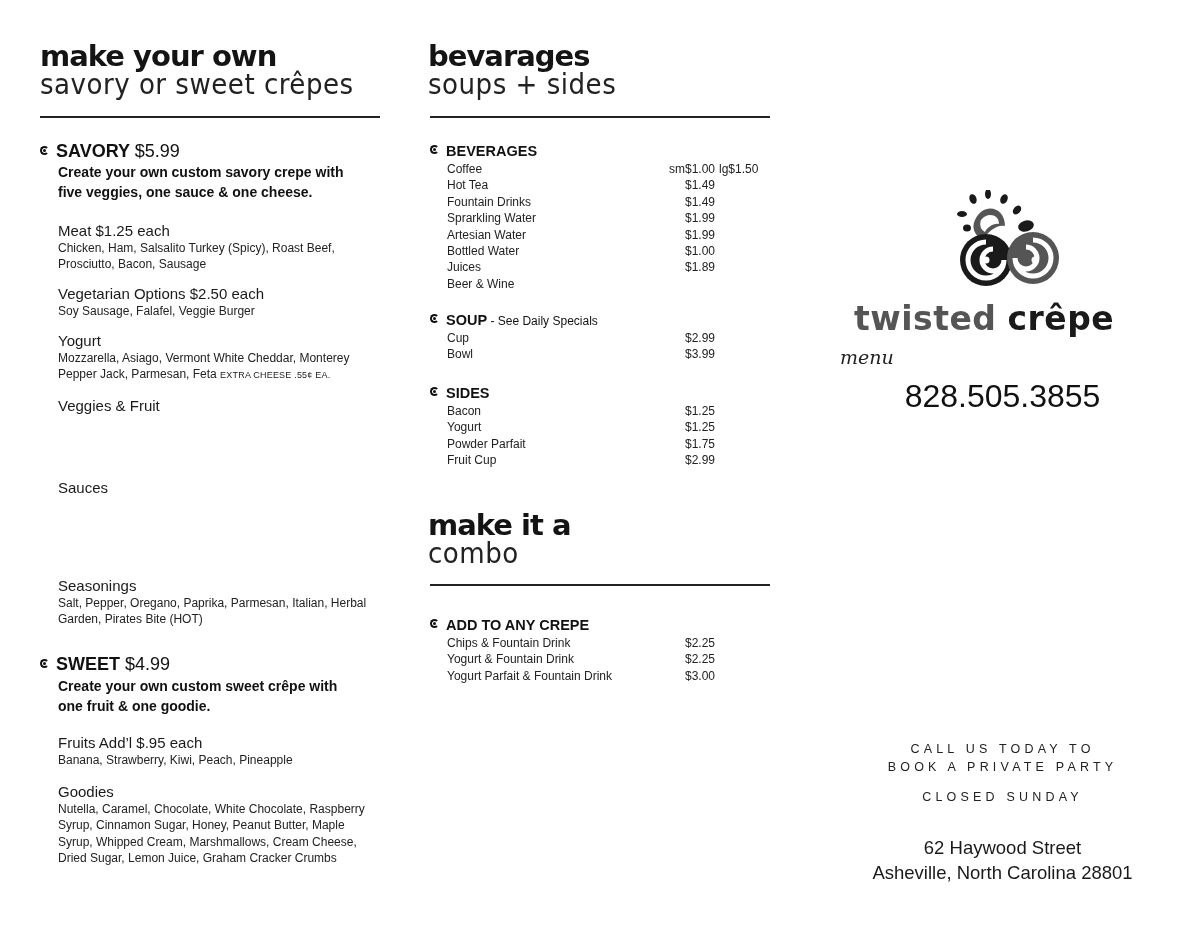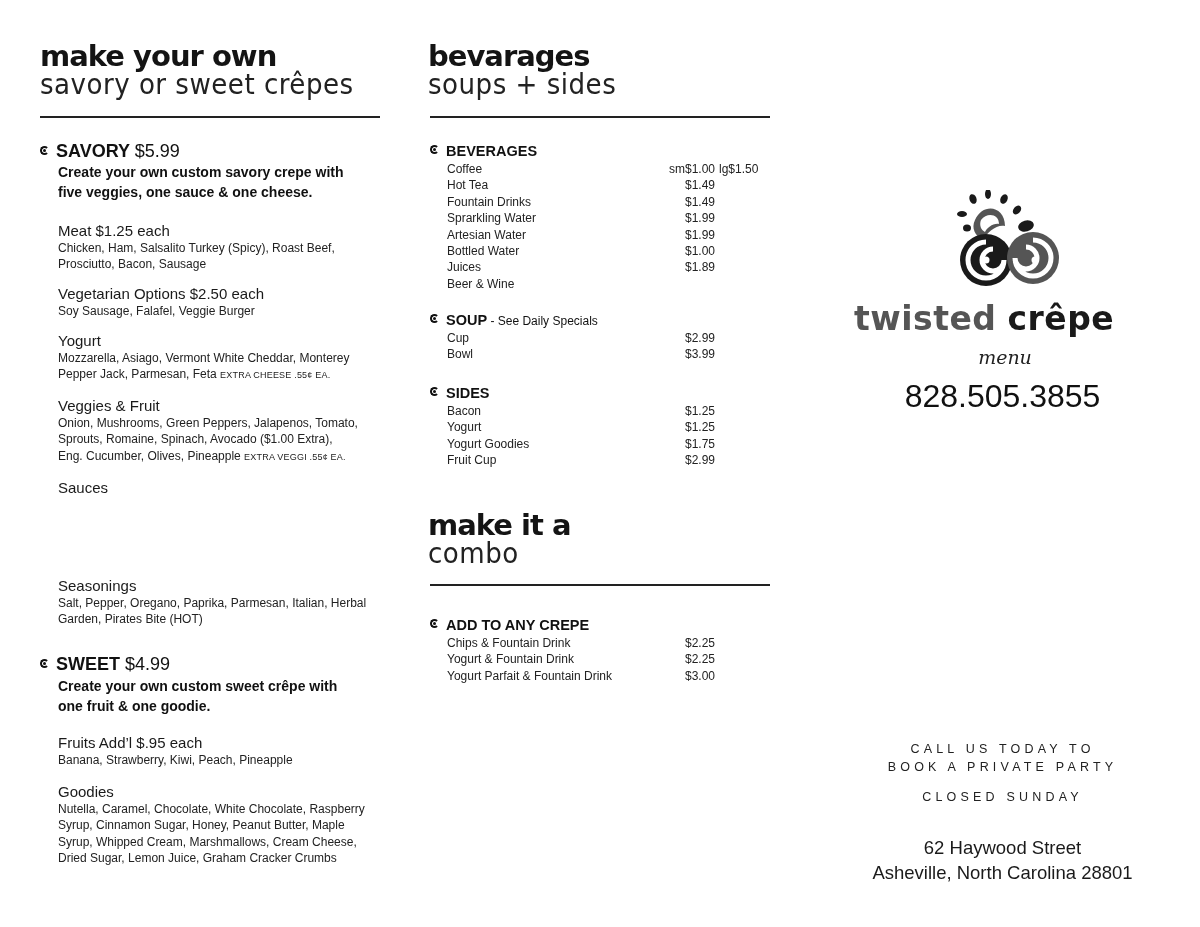--- a/index.html
+++ b/index.html
@@ -32,21 +32,21 @@
   .bev-list { position: absolute; left: 19px; width: 330px; }
   .bev-row { position: relative; height: 16.4px; font-size: 12px; line-height: 16.4px; color: #222; }
   .bev-row .name { position: absolute; left: 0; }
   .bev-row .p1 { position: absolute; right: 62px; text-align: right; }
   .bev-row .p2 { position: absolute; left: 272px; }
 
   .logo { position: absolute; left: 113px; top: 190px; width: 110px; height: 100px; }
   .brand { position: absolute; left: 14px; top: 302px; white-space: nowrap; font-family: "DejaVu Sans", sans-serif; font-size: 33px; letter-spacing: 0.5px; line-height: 1; }
   .brand .w1 { color: #555; font-weight: bold; }
   .brand .w2 { color: #1a1a1a; font-weight: bold; }
-  .menu-word { position: absolute; left: 0; width: 330px; top: 346px; text-align: center; font-family: "DejaVu Serif", serif; font-style: italic; font-size: 19px; color: #222; }
+  .menu-word { position: absolute; left: 0; width: 330px; top: 346px; text-align: left; font-family: "DejaVu Serif", serif; font-style: italic; font-size: 19px; color: #222; }
   .phone { position: absolute; left: 0; width: 325px; top: 378px; text-align: center; font-size: 32px; color: #111; }
   .spaced { position: absolute; left: 0; width: 325px; text-align: center; font-size: 12.5px; letter-spacing: 4.2px; color: #222; line-height: 18px; }
   .addr { position: absolute; left: 0; width: 325px; text-align: center; font-size: 18.5px; line-height: 25px; color: #1a1a1a; }
 </style>
 </head>
 <body>
 
 <div class="col col-left">
   <div class="head-bold" style="left:0; top:42px;">make your own</div>
   <div class="head-light" style="left:0; top:70px;">savory or sweet crêpes</div>
@@ -78,25 +78,20 @@
   <div class="grp" style="top:332px;">
     <div class="grp-title">Yogurt</div>
     <div class="grp-body">
       <div>Mozzarella, Asiago, Vermont White Cheddar, Monterey</div>
       <div><span>Pepper Jack, Parmesan, Feta</span> <span class="small-caps">EXTRA CHEESE .55¢ EA.</span></div>
     </div>
   </div>
 
   <div class="grp" style="top:397px;">
     <div class="grp-title">Veggies &amp; Fruit</div>
-    <div class="grp-body">
-      <div>Onion, Mushrooms, Green Peppers, Jalapenos, Tomato,</div>
-      <div>Sprouts, Romaine, Spinach, Avocado ($1.00 Extra),</div>
-      <div><span>Eng. Cucumber, Olives, Pineapple</span> <span class="small-caps">EXTRA VEGGI .55¢ EA.</span></div>
-    </div>
   </div>
 
   <div class="grp" style="top:479px;">
     <div class="grp-title">Sauces</div>
   </div>
 
   <div class="grp" style="top:577px;">
     <div class="grp-title">Seasonings</div>
     <div class="grp-body">
       <div>Salt, Pepper, Oregano, Paprika, Parmesan, Italian, Herbal</div>
@@ -194,21 +189,21 @@
   <div class="bev-list" style="top:403px;">
     <div class="bev-row">
         <span class="name">Bacon</span>
         <span class="p1">$1.25</span>
       </div>
     <div class="bev-row">
         <span class="name">Yogurt</span>
         <span class="p1">$1.25</span>
       </div>
     <div class="bev-row">
-        <span class="name">Yogurt Goodies</span>
+        <span class="name">Powder Parfait</span>
         <span class="p1">$1.75</span>
       </div>
     <div class="bev-row">
         <span class="name">Fruit Cup</span>
         <span class="p1">$2.99</span>
       </div>
   </div>
 
   <div class="head-bold" style="left:0; top:511px;">make it a</div>
   <div class="head-light" style="left:0; top:539px;">combo</div>

